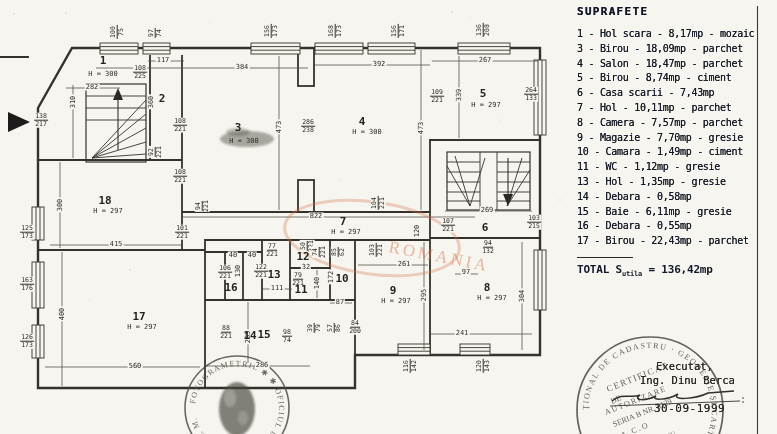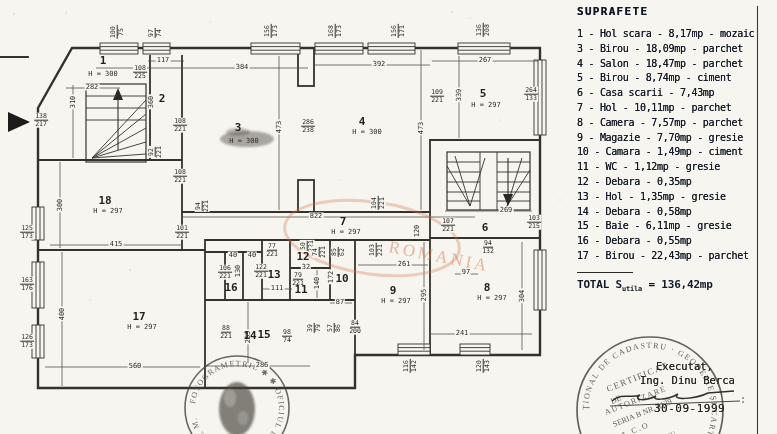--- a/index.html
+++ b/index.html
@@ -205,21 +205,21 @@
     </g>
   </svg>
 
   <div id="plan-labels">
       <div class="dim" style="left: 163px; top: 60px; transform: translate(-50%, -50%);">117</div>
       <div class="dim" style="left: 242px; top: 67px; transform: translate(-50%, -50%);">384</div>
       <div class="dim" style="left: 372px; top: 64px; transform: translate(-50%, -50%); margin-left: 7px;">392</div>
       <div class="dim" style="left: 485px; top: 60px; transform: translate(-50%, -50%);">267</div>
       <div class="dim" style="left: 92px; top: 87px; transform: translate(-50%, -50%);">282</div>
       <div class="dim" style="left: 316px; top: 216px; transform: translate(-50%, -50%);">822</div>
-      <div class="dim" style="left: 506px; top: 210px; transform: translate(-50%, -50%); text-align: right;">269</div>
+      <div class="dim" style="left: 487px; top: 210px; transform: translate(-50%, -50%); text-align: right;">269</div>
       <div class="dim" style="left: 116px; top: 244px; transform: translate(-50%, -50%);">415</div>
       <div class="dim" style="left: 135px; top: 366px; transform: translate(-50%, -50%);">560</div>
       <div class="dim" style="left: 262px; top: 365px; transform: translate(-50%, -50%);">286</div>
       <div class="dim" style="left: 462px; top: 333px; transform: translate(-50%, -50%);">241</div>
       <div class="dim" style="left: 404px; top: 264px; transform: translate(-50%, -50%);">261</div>
       <div class="dim" style="left: 340px; top: 302px; transform: translate(-50%, -50%);">87</div>
       <div class="dim" style="left: 466px; top: 272px; transform: translate(-50%, -50%);">97</div>
       <div class="dim" style="left: 277px; top: 288px; transform: translate(-50%, -50%);">111</div>
       <div class="dim" style="left: 306px; top: 267px; transform: translate(-50%, -50%);">32</div>
       <div class="dim" style="left: 233px; top: 255px; transform: translate(-50%, -50%);">40</div>
@@ -425,21 +425,20 @@
         <div class="lrow">1 - Hol scara - 8,17mp - mozaic</div>
         <div class="lrow">3 - Birou - 18,09mp - parchet</div>
         <div class="lrow">4 - Salon - 18,47mp - parchet</div>
         <div class="lrow">5 - Birou - 8,74mp - ciment</div>
         <div class="lrow">6 - Casa scarii - 7,43mp</div>
         <div class="lrow">7 - Hol - 10,11mp - parchet</div>
         <div class="lrow">8 - Camera - 7,57mp - parchet</div>
         <div class="lrow">9 - Magazie - 7,70mp - gresie</div>
         <div class="lrow">10 - Camara - 1,49mp - ciment</div>
         <div class="lrow">11 - WC - 1,12mp - gresie</div>
-        <div class="lrow">12 - Debara - 0,35mp</div>
         <div class="lrow">13 - Hol - 1,35mp - gresie</div>
         <div class="lrow">14 - Debara - 0,58mp</div>
         <div class="lrow">15 - Baie - 6,11mp - gresie</div>
         <div class="lrow">16 - Debara - 0,55mp</div>
         <div class="lrow">17 - Birou - 22,43mp - parchet</div>
       </div>
     <div class="lsep"></div>
     <div class="ltotal"><span>TOTAL S</span><sub>utila</sub><span> = 136,42mp</span></div>
   </div>
 

